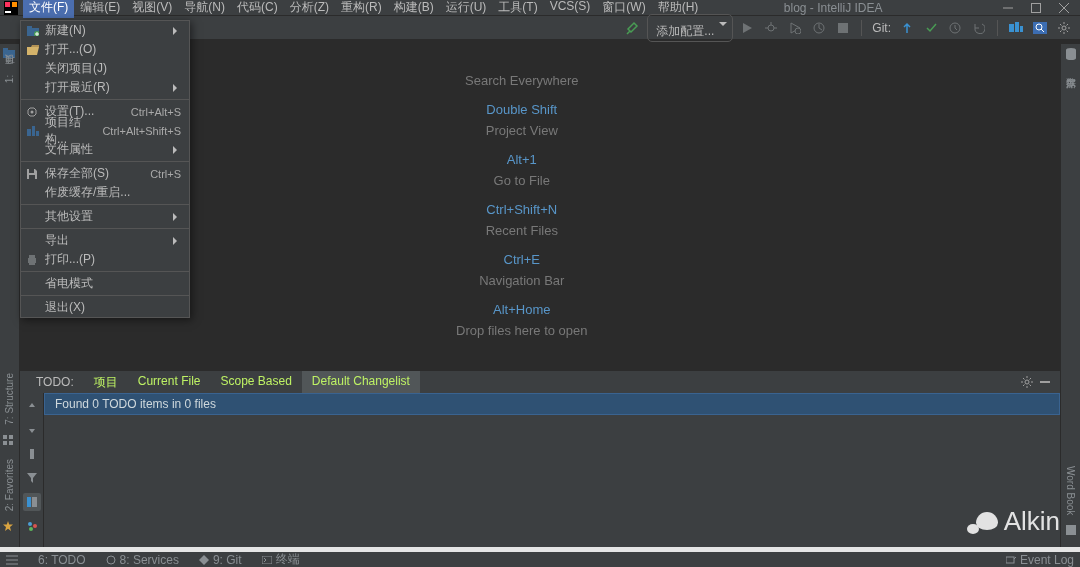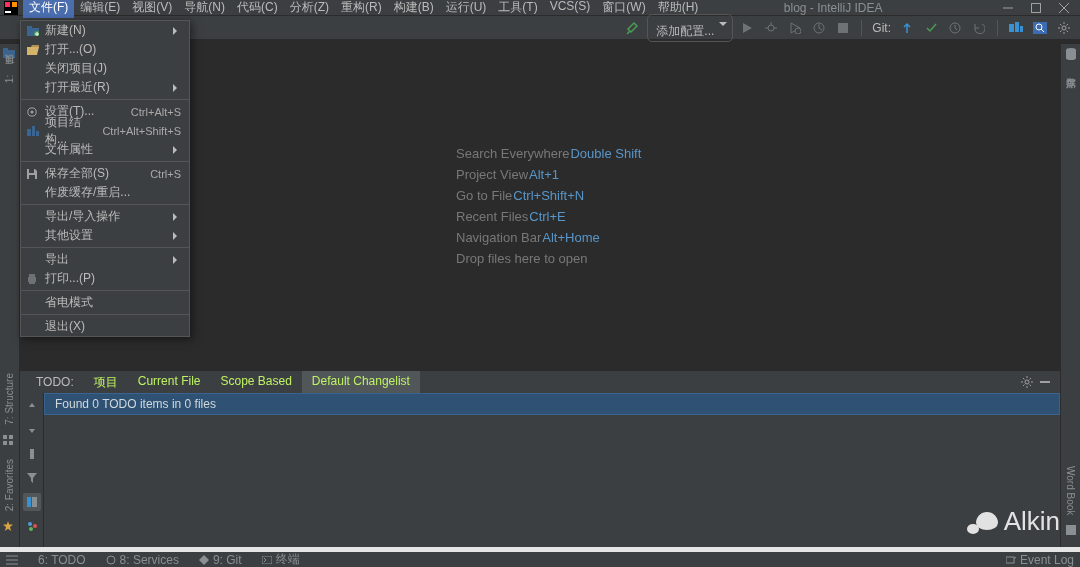--- a/index.html
+++ b/index.html
@@ -220,21 +220,22 @@
   display: flex;
   flex-direction: column;
   align-items: flex-start;
   justify-content: center;
   padding-left: 436px;
 }
 .hint-row {
   display: flex;
   align-items: center;
   margin: 6px 0;
-  gap: 1px;
+  gap: 14px;
+  flex-direction: column;
 }
 .hint-label {
   color: #787878;
   font-size: 13px;
 }
 .hint-short {
   color: #5896c9;
   font-size: 13px;
 }
 
@@ -648,25 +649,20 @@
         </svg>
       </span>
       <span class="mi-label">保存全部(S)</span>
       <span class="mi-short">Ctrl+S</span>
     </div>
     <div class="item">
       <span class="mi-icon"></span>
       <span class="mi-label">作废缓存/重启...</span>
     </div>
     <div class="divider"></div>
-    <div class="item">
-      <span class="mi-icon"></span>
-      <span class="mi-label">导出/导入操作</span>
-      <span class="mi-arrow"></span>
-    </div>
     <div class="item">
       <span class="mi-icon"></span>
       <span class="mi-label">其他设置</span>
       <span class="mi-arrow"></span>
     </div>
     <div class="divider"></div>
     <div class="item">
       <span class="mi-icon"></span>
       <span class="mi-label">导出</span>
       <span class="mi-arrow"></span>

